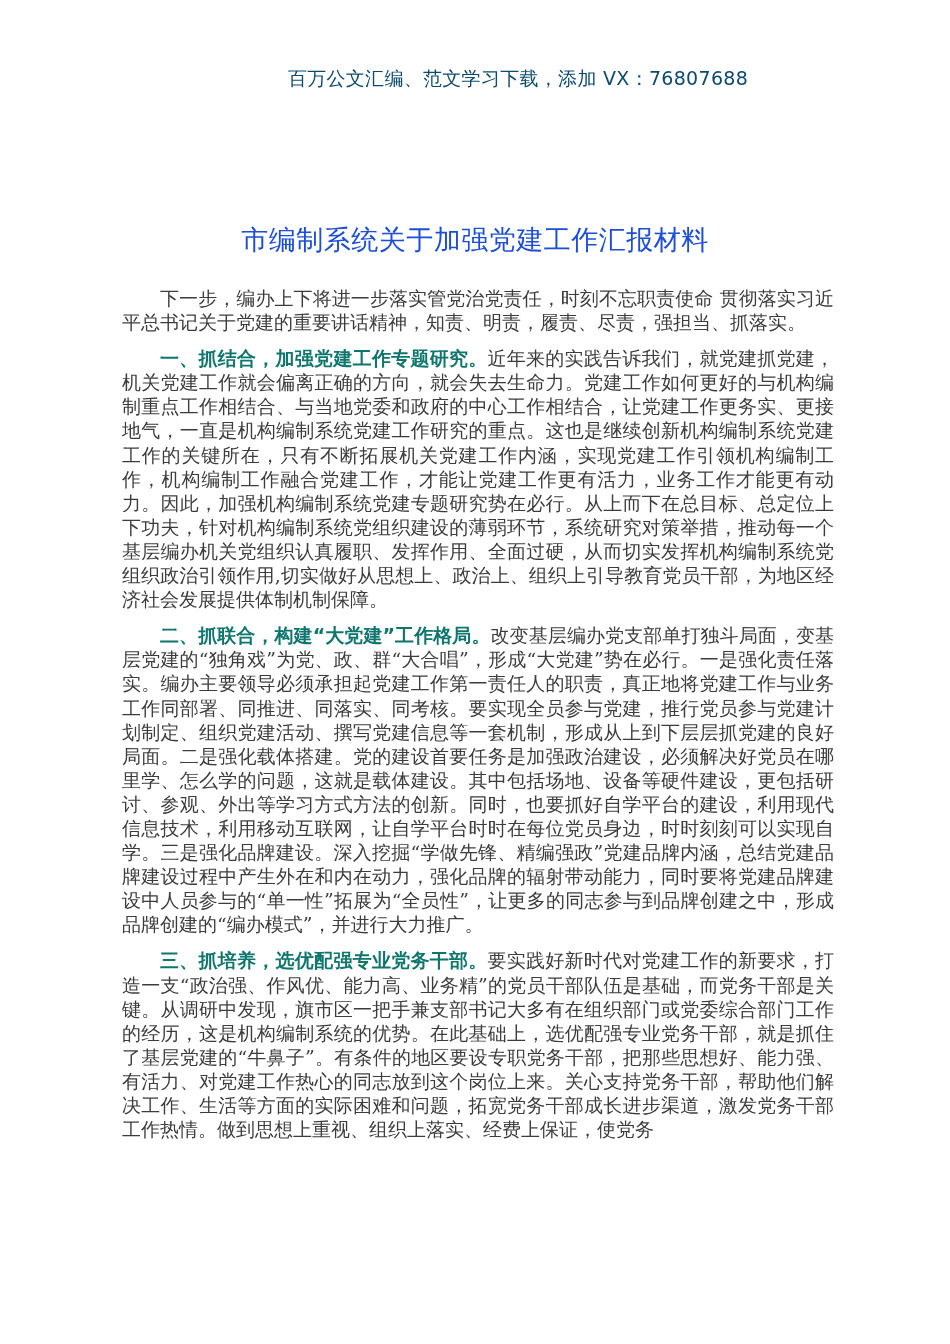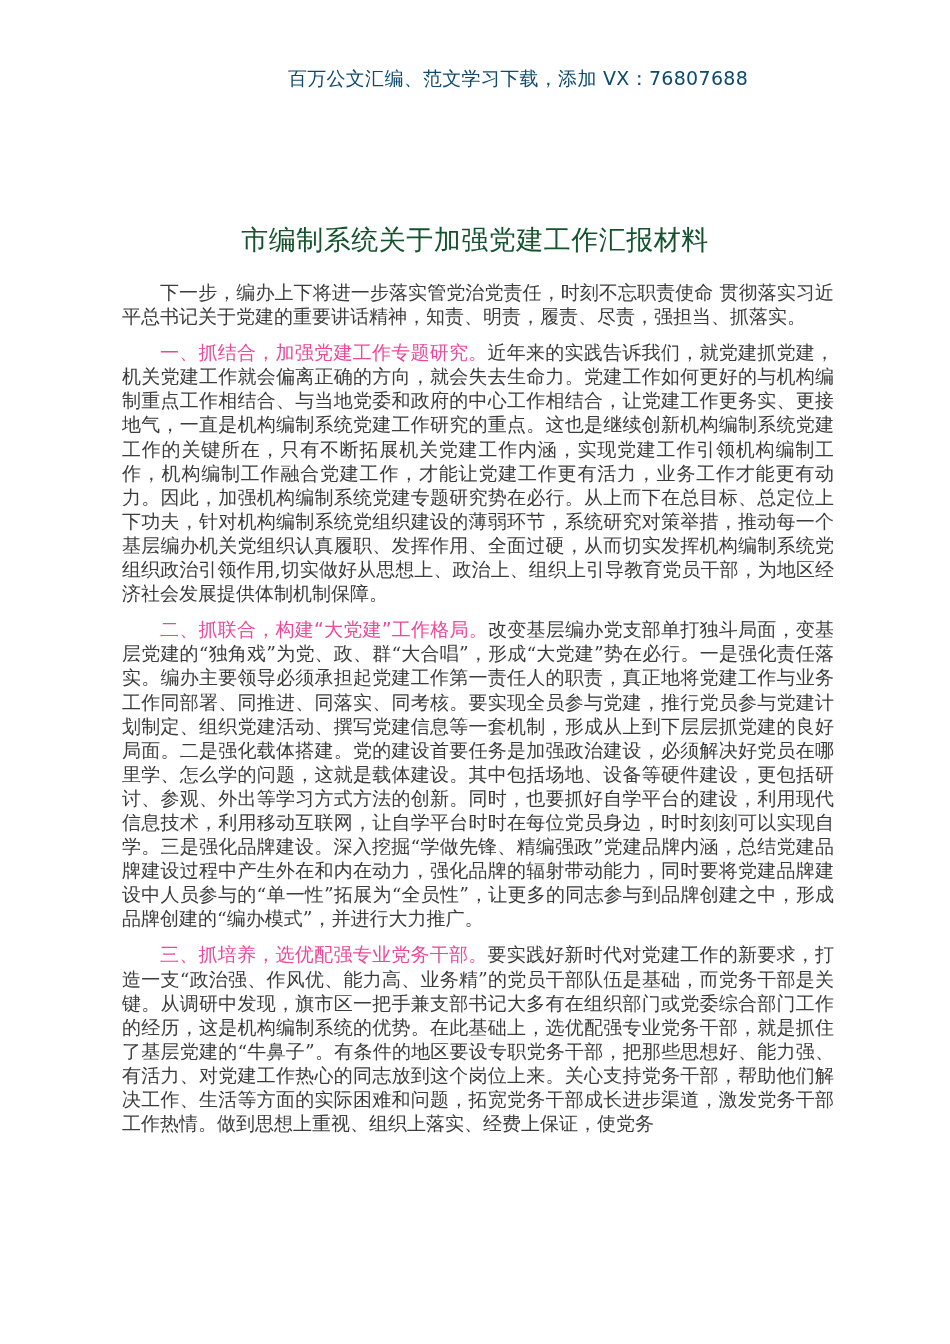--- a/index.html
+++ b/index.html
@@ -28,42 +28,42 @@
       padding-left: 43px;
     }
     .title {
       position: absolute;
       top: 222px;
       left: 0;
       width: 950px;
       text-align: center;
       font-family: "DejaVu Sans", "Liberation Sans", sans-serif;
       font-size: 27px;
-      color: #14532d;
+      color: #1d4ed8;
       letter-spacing: 0.5px;
     }
     .content {
       position: absolute;
       top: 276px;
       left: 122px;
       width: 712px;
     }
     .para {
-      margin: 4px 0 12px 0;
+      margin: 10px 0 12px 0;
       font-size: 19px;
       line-height: 24.1px;
       text-indent: 38px;
       text-align: justify;
       text-justify: inter-ideograph;
       color: #3c3c3c;
     }
     .para .lead {
       font-family: "DejaVu Sans", "Liberation Sans", sans-serif;
-      font-weight: normal;
-      color: #ec4899;
+      font-weight: bold;
+      color: #0f766e;
     }
   </style>
 </head>
 <body>
 
 <div class="watermark">百万公文汇编、范文学习下载，添加 VX：76807688</div>
 
 <h1 class="title" style="margin:0;font-weight:normal;">市编制系统关于加强党建工作汇报材料</h1>
 
 <div class="content">

